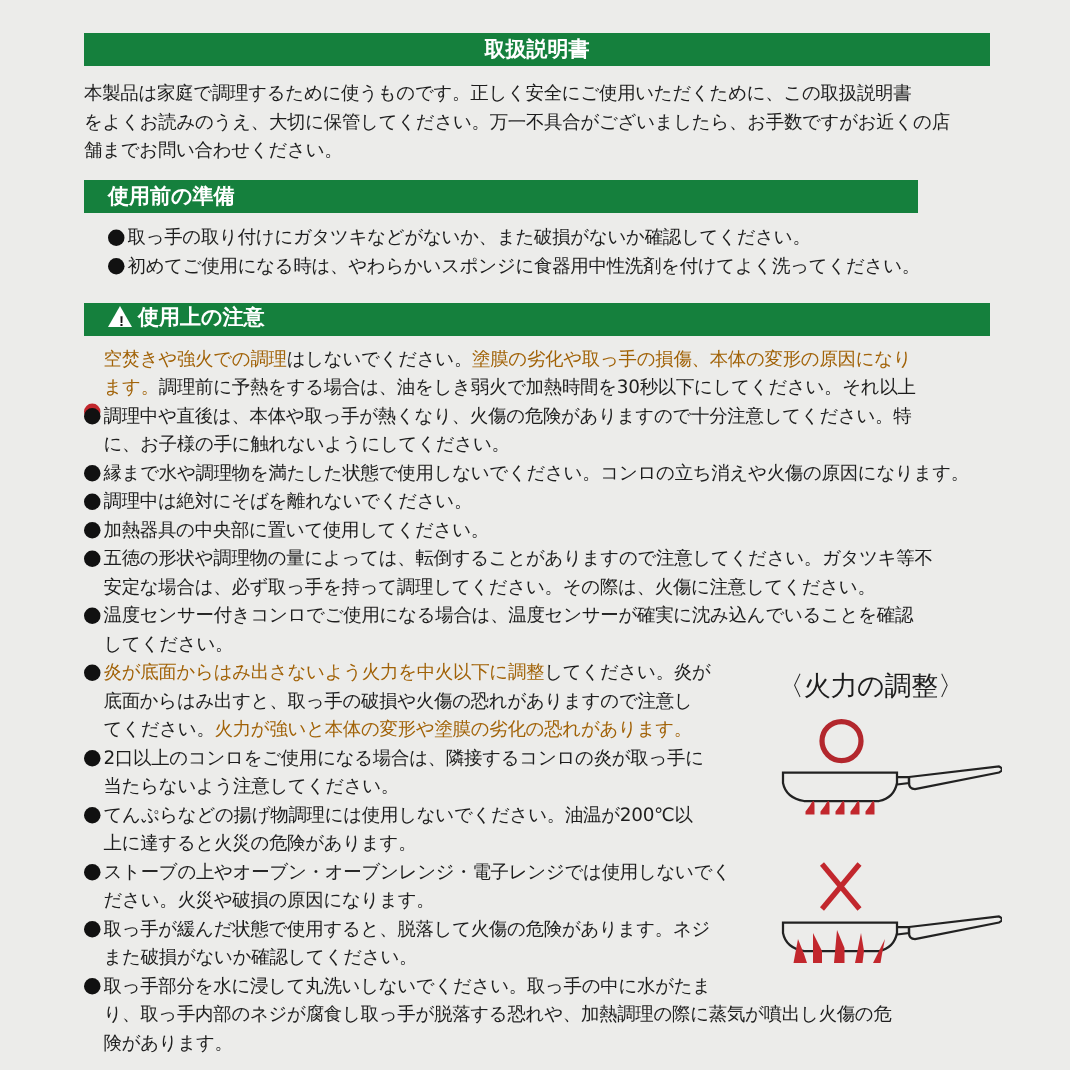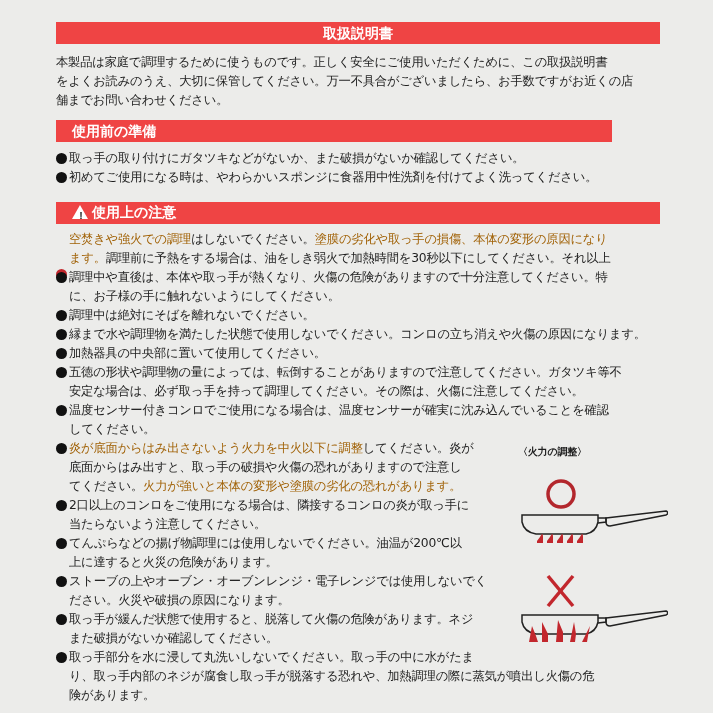--- a/index.html
+++ b/index.html
@@ -5,21 +5,21 @@
   html, body { margin:0; padding:0; }
   body {
     width:713px; height:713px; overflow:hidden;
     background:#ececea;
     font-family:"DejaVu Sans", "Liberation Sans", sans-serif;
     color:#1d1d1d;
     position:relative;
   }
   .page { position:absolute; left:56px; top:0; width:604px; }
   .bar {
-    background:#ef4444; color:#fff; font-weight:bold;
+    background:#15803d; color:#fff; font-weight:bold;
     height:22px; line-height:22px; font-size:14px;
     box-sizing:border-box;
   }
   .bar.center { text-align:center; }
   .bar.left { padding-left:16px; }
   .p {
     font-size:12.3px; line-height:19px; letter-spacing:-0.2px;
     white-space:nowrap;
   }
   .item { position:relative; padding-left:13px; font-size:12.3px; line-height:19px; letter-spacing:-0.2px; white-space:nowrap; }
@@ -30,59 +30,59 @@
   .red { color:#a16207;margin-top:35px; }
   .warn-tri {
     display:inline-block; width:0; height:0;
     border-left:8px solid transparent; border-right:8px solid transparent;
     border-bottom:14px solid #fff; position:relative; vertical-align:-2px; margin-right:4px;
   }
   .warn-tri::after {
     content:"!"; position:absolute; left:-2px; top:1px; font-size:10px; color:#141414; font-weight:bold;
   }
   .figure { position:absolute; }
-  .fig-caption { position:absolute; left:518px; top:445px; font-size:10px; letter-spacing:-0.2px; white-space:nowrap;font-weight:bold; }
+  .fig-caption { position:absolute; left:518px; top:445px; font-size:18px; letter-spacing:-0.2px; white-space:nowrap; }
 </style>
 </head>
 <body>
 
 <div class="page">
 
   <div class="bar center" style="position:absolute; top:22px; left:0; width:604px;">
     <span>取扱説明書</span>
   </div>
 
   <div style="position:absolute; top:53px; left:0;">
     <div class="p">本製品は家庭で調理するために使うものです。正しく安全にご使用いただくために、この取扱説明書</div>
     <div class="p">をよくお読みのうえ、大切に保管してください。万一不具合がございましたら、お手数ですがお近くの店</div>
     <div class="p">舗までお問い合わせください。</div>
   </div>
 
   <div class="bar left" style="position:absolute; top:120px; left:0; width:556px;">
     <span>使用前の準備</span>
   </div>
 
-  <div style="position:absolute; top:149px; left:0;">
+  <div style="position:absolute; top:149px; left:16px;">
     <div class="item"><span class="dot"></span><span>取っ手の取り付けにガタツキなどがないか、また破損がないか確認してください。</span></div>
     <div class="item"><span class="dot"></span><span>初めてご使用になる時は、やわらかいスポンジに食器用中性洗剤を付けてよく洗ってください。</span></div>
   </div>
 
   <div class="bar left" style="position:absolute; top:202px; left:0; width:604px;font-family:Liberation Mono, monospace;">
     <span class="warn-tri"></span><span>使用上の注意</span>
   </div>
 
   <div style="position:absolute; top:230px; left:0;">
     <div class="item">
       <span class="dot red"></span>
       <span class="red">空焚きや強火での</span><span class="red">調理</span><span>はしないでください。</span><span class="red">塗膜の劣化や取っ手の損傷、本体の変形の原因になり</span><br>
       <span class="red">ます。</span><span>調理前に予熱をする場合は、油をしき弱火で加熱時間を30秒以下にしてください。それ以上</span><br>
     </div>
     <div class="item"><span class="dot"></span><span>調理中や直後は、本体や取っ手が熱くなり、火傷の危険がありますので十分注意してください。特</span><br><span>に、お子様の手に触れないようにしてください。</span></div>
+    <div class="item"><span class="dot"></span><span>縁まで水や調理物を満たした状態で使用しないでください。コンロの立ち消えや火傷の原因になります。</span></div>
     <div class="item"><span class="dot"></span><span>調理中は絶対にそばを離れないでください。</span></div>
-    <div class="item"><span class="dot"></span><span>縁まで水や調理物を満たした状態で使用しないでください。コンロの立ち消えや火傷の原因になります。</span></div>
     <div class="item"><span class="dot"></span><span>加熱器具の中央部に置いて使用してください。</span></div>
     <div class="item"><span class="dot"></span><span>五徳の形状や調理物の量によっては、転倒することがありますので注意してください。ガタツキ等不</span><br><span>安定な場合は、必ず取っ手を持って調理してください。その際は、火傷に注意してください。</span></div>
     <div class="item"><span class="dot"></span><span>温度センサー付きコンロでご使用になる場合は、温度センサーが確実に沈み込んでいることを確認</span><br><span>してください。</span></div>
     <div class="item">
       <span class="dot"></span>
       <span class="red">炎が底面からはみ出さないよう火力を中火以下に調整</span><span>してください。炎が</span><br>
       <span>底面からはみ出すと、取っ手の破損や火傷の恐れがありますので注意し</span><br>
       <span>てください。</span><span class="red">火力が強いと本体の変形や塗膜の劣化の恐れがあります。</span>
     </div>
     <div class="item"><span class="dot"></span><span>2口以上のコンロをご使用になる場合は、隣接するコンロの炎が取っ手に</span><br><span>当たらないよう注意してください。</span></div>

